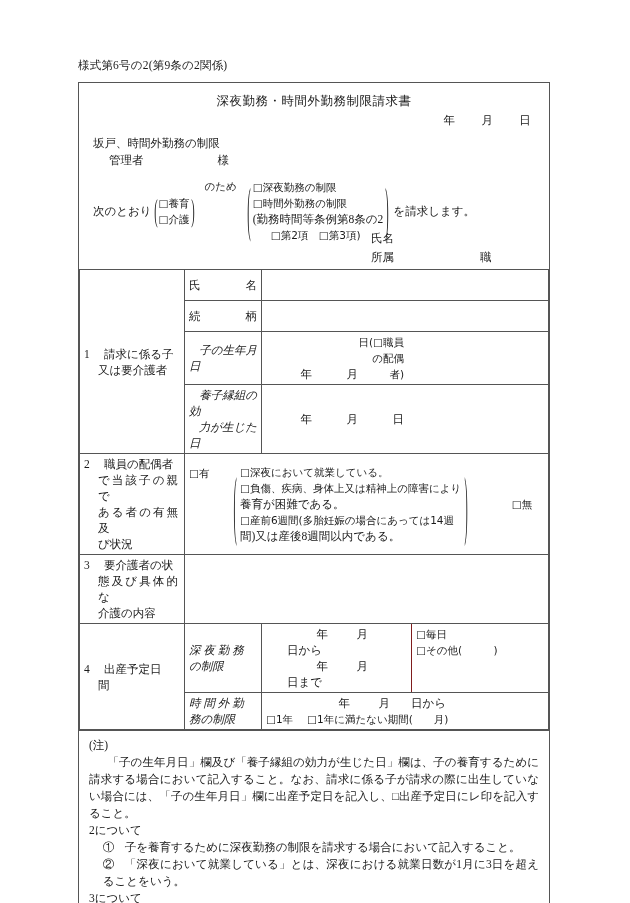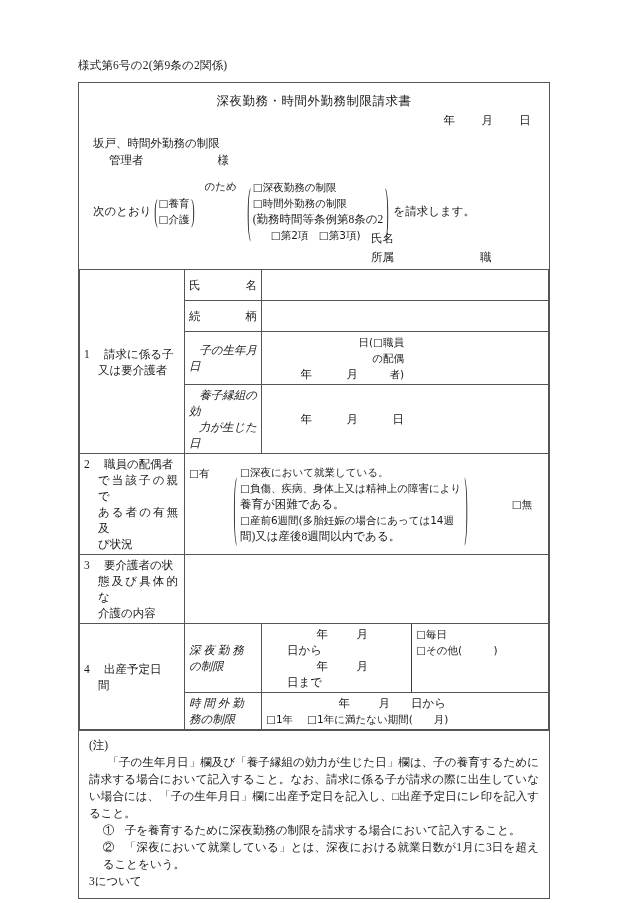--- a/index.html
+++ b/index.html
@@ -422,20 +422,21 @@
         </tr>
 
       </tbody>
     </table>
 
     <div class="notes">
       <p class="h">(注)</p>
 
       <p class="body">「子の生年月日」欄及び「養子縁組の効力が生じた日」欄は、子の養育するために請求する場合において記入すること。なお、請求に係る子が請求の際に出生していない場合には、「子の生年月日」欄に出産予定日を記入し、□出産予定日にレ印を記入すること。</p>
 
+      <p class="h">2について</p>
       <p class="item"><span class="mk">①</span><span>子を養育するために深夜勤務の制限を請求する場合において記入すること。</span></p>
       <p class="item"><span class="mk">②</span><span>「深夜において就業している」とは、深夜における就業日数が1月に3日を超えることをいう。</span></p>
 
       <p class="h">3について</p>
 
     </div>
 
   </div>
 </div>
 

